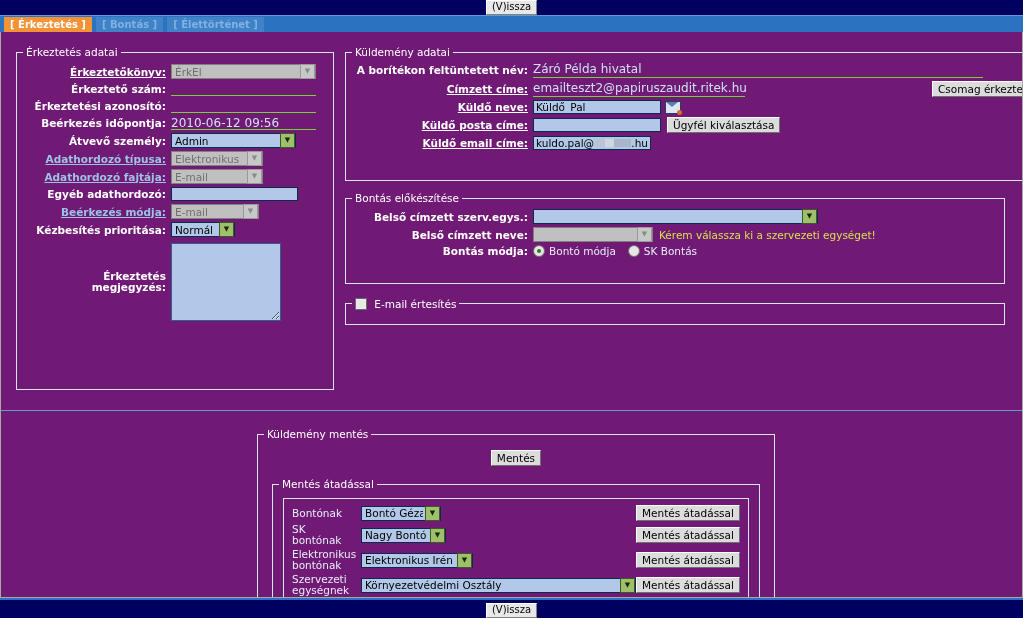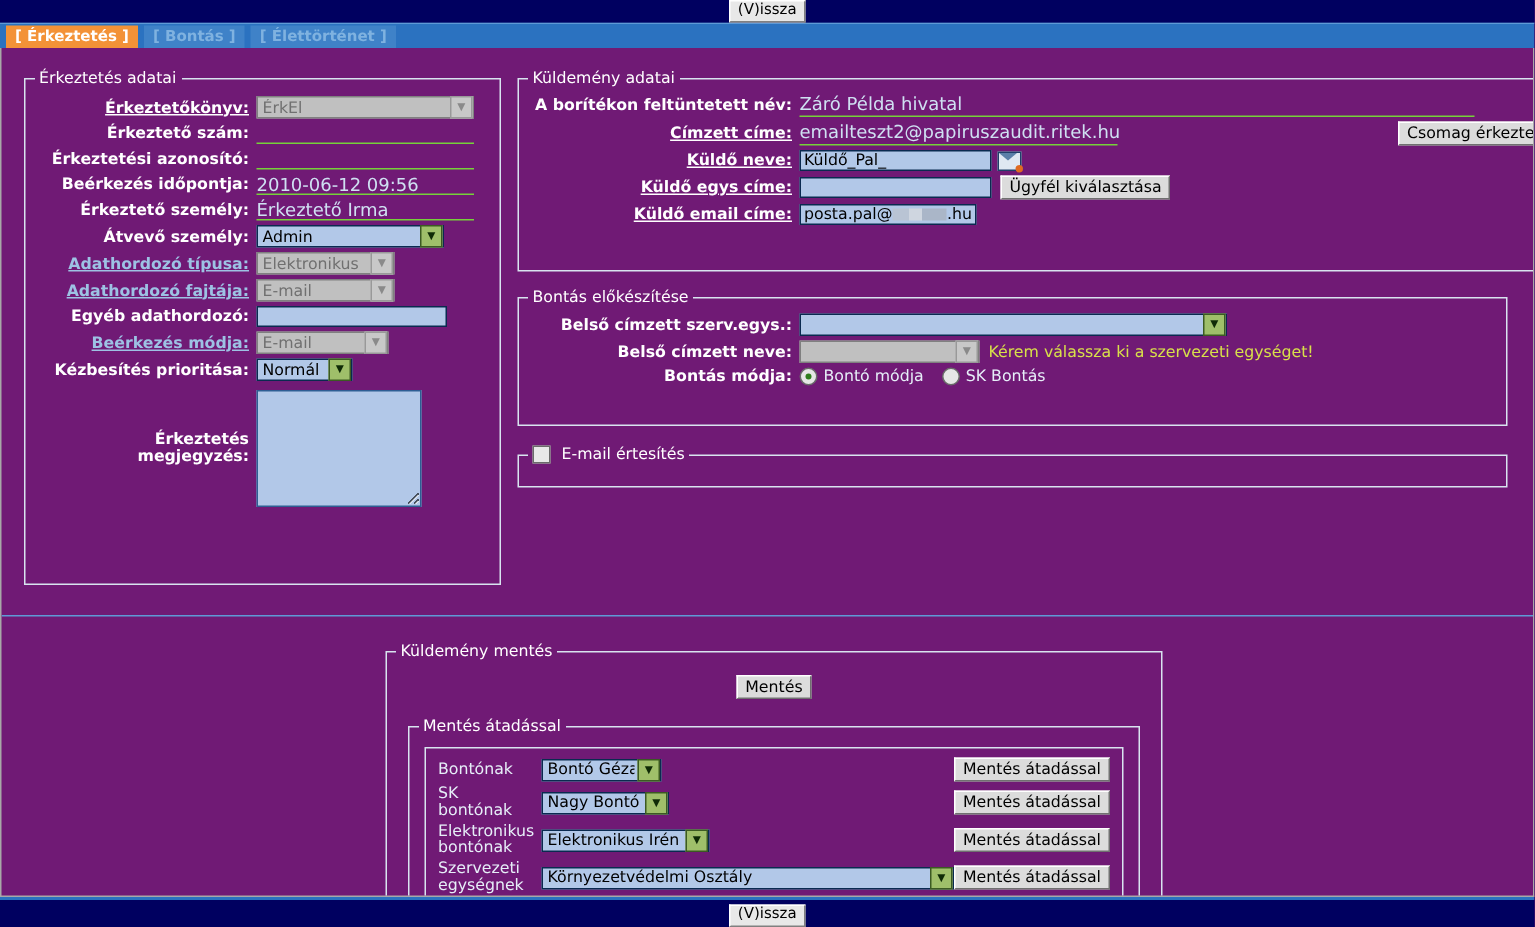--- a/index.html
+++ b/index.html
@@ -157,24 +157,20 @@
       <div class="row">
         <div class="lbl" style="width:145px;">Érkeztetési azonosító:</div>
         <div class="valtext" style="width:145px;height:12px;"></div>
       </div>
 
       <div class="row">
         <div class="lbl" style="width:145px;">Beérkezés időpontja:</div>
         <div class="valtext" style="width:145px;height:12px;">2010-06-12 09:56</div>
       </div>
 
-      <div class="row">
-        <div class="lbl" style="width:145px;">Érkeztető személy:</div>
-        <div class="valtext" style="width:145px;height:12px;">Érkeztető Irma</div>
-      </div>
 
 
       <div class="row">
         <div class="lbl" style="width:145px;">Átvevő személy:</div>
         <div class="sel" style="width:125px;">
           <span class="txt">Admin</span>
           <span class="arrow">▼</span>
         </div>
       </div>
 
@@ -242,29 +238,29 @@
         <button class="btn" style="margin-left:187px;">Csomag érkeztetés</button>
       </div>
 
       <div class="row">
         <div class="lbl link" style="width:182px;">Küldő neve:</div>
         <input class="inp" style="width: 128px;" value="Küldő_Pal_">
         <span class="mailicon"></span>
       </div>
 
       <div class="row">
-        <div class="lbl link" style="width:182px;">Küldő egys címe:</div>
+        <div class="lbl link" style="width:182px;">Küldő posta címe:</div>
         <input class="inp" style="width: 128px;" value="">
         <button class="btn" style="margin-left:6px;">Ügyfél kiválasztása</button>
       </div>
 
       <div class="row">
         <div class="lbl link" style="width:182px;">Küldő email címe:</div>
         <div class="inp" style="width:118px;display:flex;align-items:center;">
-          <span style="font-size:10.5px;">posta.pal@</span>
+          <span style="font-size:10.5px;">kuldo.pal@</span>
           <span class="redact"></span>
           <span style="font-size:10.5px;">.hu</span>
         </div>
       </div>
 
     </div>
   </fieldset>
 
   <fieldset class="fs" style="left:344px;top:160px;width:660px;height:92px;">
     <legend>Bontás előkészítése</legend>

